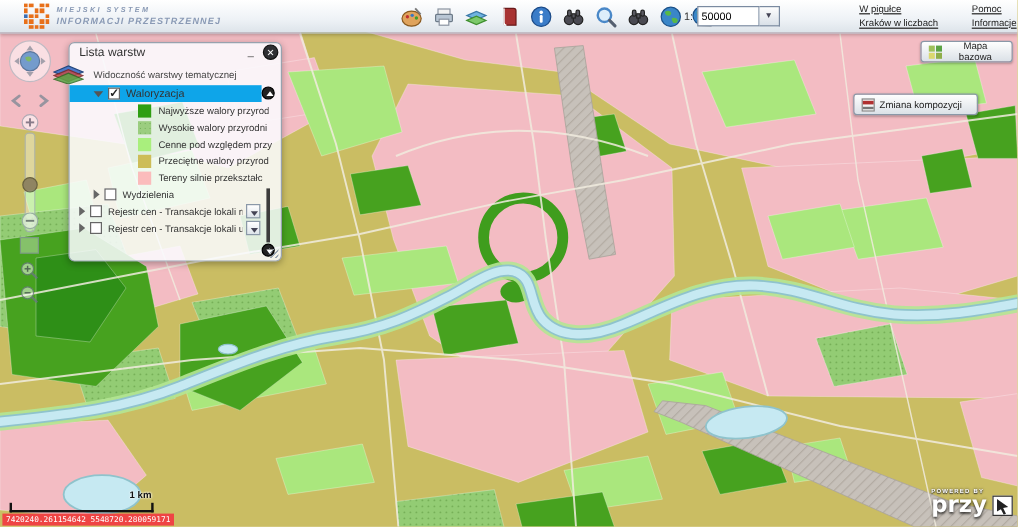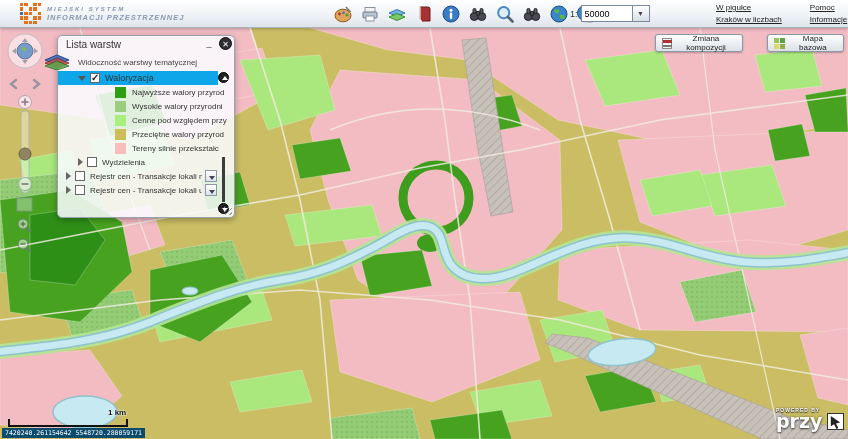--- a/index.html
+++ b/index.html
@@ -76,35 +76,35 @@
   .ps-up::after { top:3px; border-left:3px solid transparent; border-right:3px solid transparent; border-bottom:4px solid #fff; }
   .ps-down::after { top:4px; border-left:3px solid transparent; border-right:3px solid transparent; border-top:4px solid #fff; }
   .ps-thumb { position:absolute; left:4px; top:85px; width:3px; height:45px; background:#3c3c3c; cursor:grab; }
   .p-grip { position:absolute; right:2px; bottom:2px; width:8px; height:8px;
             background:repeating-linear-gradient(135deg,#9aa6b2 0 1px,transparent 1px 3px); }
 
   
   .map-btn { position:absolute; top:34px; height:18px; display:flex; align-items:center; gap:4px;
              background:linear-gradient(#fefefe,#dbe1e7); border:1px solid #8a98a8; border-radius:3px;
              font-size:8px; color:#222; padding:0 6px; cursor:pointer; z-index:20; box-shadow:0 1px 2px rgba(0,0,0,.25); }
-  .btn-zk { left:655px; width:88px; }
+  .btn-zk { left:711px; width:104px;margin-top:44px; }
   .btn-mb { left:767px; width:77px; }
   .ic-zk { width:11px; height:11px; position:relative; background:#f4f4f4; border:1px solid #888; }
   .ic-zk::before { content:""; position:absolute; left:0; top:1px; width:9px; height:3px; background:#b03030; }
   .ic-zk::after { content:""; position:absolute; left:0; bottom:1px; width:9px; height:2px; background:#777; }
   .ic-mb { width:11px; height:11px; display:grid; grid-template-columns:1fr 1fr; grid-template-rows:1fr 1fr; gap:1px; }
   .ic-mb i:nth-child(1){background:#9ec05a;} .ic-mb i:nth-child(2){background:#5ba344;}
   .ic-mb i:nth-child(3){background:#dbd86e;} .ic-mb i:nth-child(4){background:#8fae48;}
 
   
   .scalebar { position:absolute; left:8px; top:419px; width:120px; height:8px;
               border-left:2px solid #111; border-right:2px solid #111; border-bottom:2px solid #111; z-index:15; }
   .scalebar-label { position:absolute; left:108px; top:408px; font-size:8px; font-weight:bold; color:#111;
               text-shadow:0 0 2px #fff,0 0 2px #fff; z-index:15; }
-  .coords { position:absolute; left:2px; top:428px; background:#0c4a6e; color:#fff;
+  .coords { position:absolute; left:2px; top:428px; background:#ef4444; color:#fff;
             font-family:"DejaVu Sans Mono",monospace; font-size:6.5px; padding:1px 3px; z-index:15; }
   .esri { position:absolute; left:776px; top:407px; z-index:15; color:#fff; }
   .esri-pb { font-size:5px; letter-spacing:1px; font-weight:bold; text-shadow:0 0 2px #333,0 1px 1px #333; }
   .esri-name { font-size:19px; font-weight:bold; line-height:.9; letter-spacing:0;
                text-shadow:0 1px 2px rgba(0,0,0,.6),0 0 3px rgba(0,0,0,.4); font-family:"DejaVu Sans",sans-serif; }
   .cursor-box { position:absolute; left:827px; top:413px; width:17px; height:17px; background:#fff;
                 border:1px solid #333; z-index:16; cursor:pointer; padding:0; }
 </style>
 </head>
 <body>

